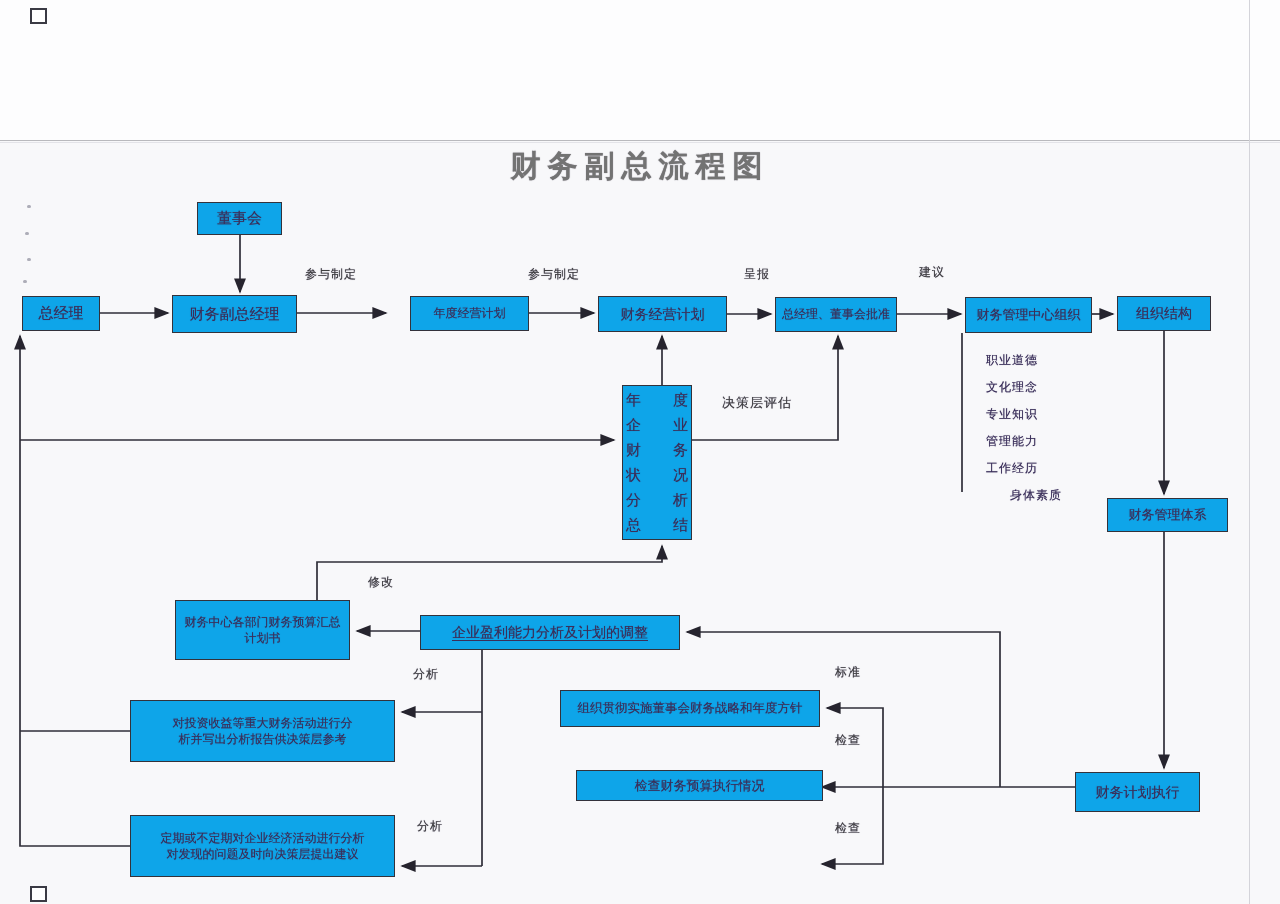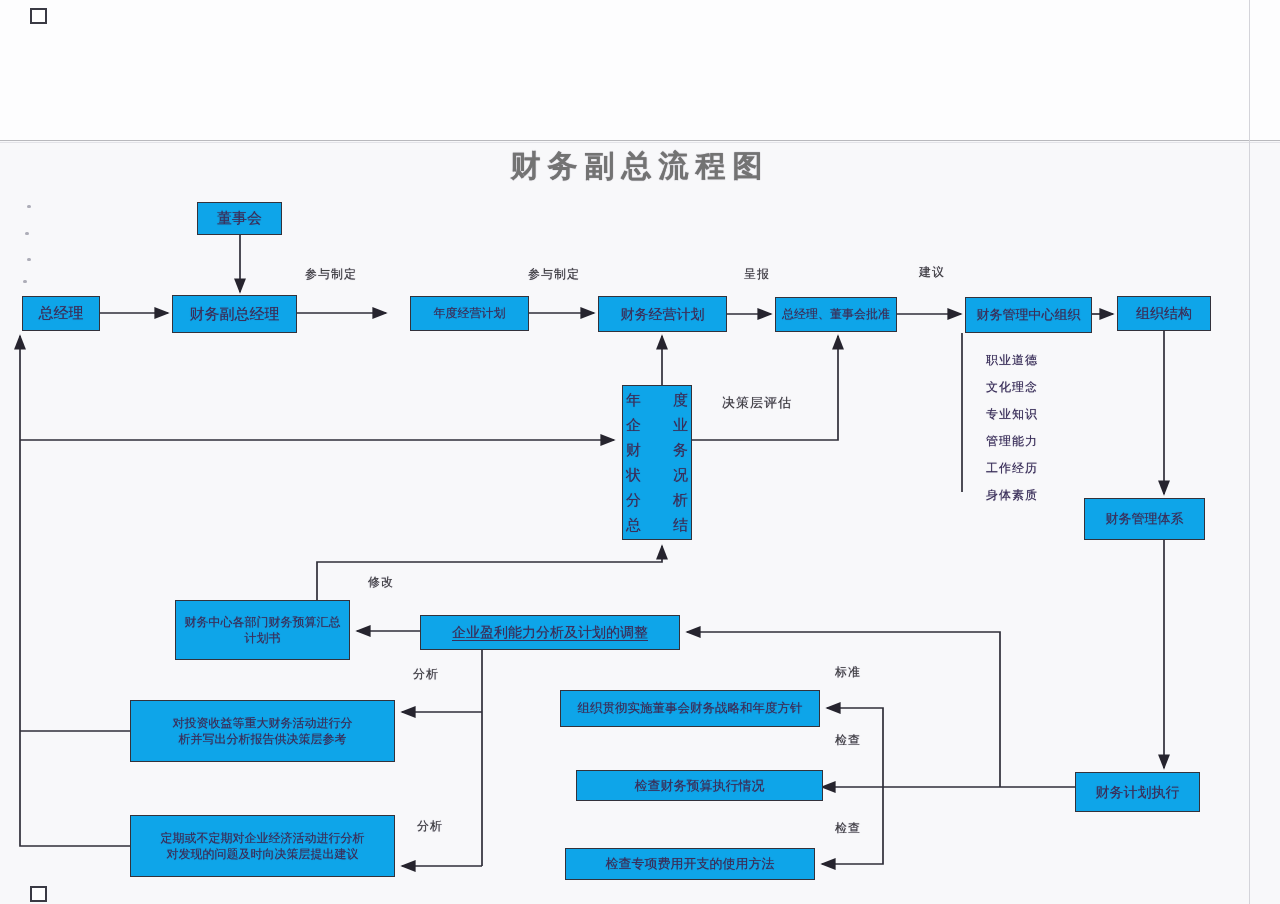--- a/index.html
+++ b/index.html
@@ -118,21 +118,21 @@
   </div>
 
   <div class="node" style="left:965px;top:297px;width:127px;height:36px;font-size:13px;">
     <span>财务管理中心组织</span>
   </div>
 
   <div class="node" style="left:1117px;top:296px;width:94px;height:35px;font-size:14px;">
     <span>组织结构</span>
   </div>
 
-  <div class="node" style="left:1084px;top:498px;width:121px;height:42px;font-size:13px;">
+  <div class="node" style="left:1107px;top:498px;width:121px;height:34px;font-size:13px;">
     <span>财务管理体系</span>
   </div>
 
   <div class="node" style="left:622px;top:385px;width:70px;height:155px;">
     <div class="vwrap">
       <div class="vcol">年企财状分总</div>
       <div class="vcol">度业务况析结</div>
     </div>
   </div>
 
@@ -146,23 +146,20 @@
   </div>
 
   <div class="node" style="left:420px;top:615px;width:260px;height:35px;font-size:14px;">
     <span class="underlined">企业盈利能力分析及计划的调整</span>
   </div>
 
   <div class="node" style="left:568px;top:770px;width:247px;height:31px;font-size:13px;margin-left:8px;">
     <span>检查财务预算执行情况</span>
   </div>
 
-  <div class="node" style="left:565px;top:848px;width:250px;height:32px;font-size:13px;">
-    <span>检查专项费用开支的使用方法</span>
-  </div>
 
   <div class="node two-line" style="left:130px;top:815px;width:265px;height:62px;font-size:12px;">
     <span>定期或不定期对企业经济活动进行分析</span>
     <span>对发现的问题及时向决策层提出建议</span>
   </div>
 
   <div class="node two-line" style="left:130px;top:700px;width:265px;height:62px;font-size:12px;">
     <span>对投资收益等重大财务活动进行分</span>
     <span>析并写出分析报告供决策层参考</span>
   </div>
@@ -181,15 +178,15 @@
   <span class="lbl" style="left:417px;top:818px;">分析</span>
   <span class="lbl" style="left:835px;top:664px;">标准</span>
   <span class="lbl" style="left:835px;top:732px;">检查</span>
   <span class="lbl" style="left:835px;top:820px;">检查</span>
 
   <span class="comp-item" style="left:986px;top:352px;">职业道德</span>
   <span class="comp-item" style="left:986px;top:379px;">文化理念</span>
   <span class="comp-item" style="left:986px;top:406px;">专业知识</span>
   <span class="comp-item" style="left:986px;top:433px;">管理能力</span>
   <span class="comp-item" style="left:986px;top:460px;">工作经历</span>
-  <span class="comp-item" style="left:986px;top:487px;text-align:center;">身体素质</span>
+  <span class="comp-item" style="left:1010px;top:487px;text-align:center;">身体素质</span>
 
 </div>
 
 </body></html>

